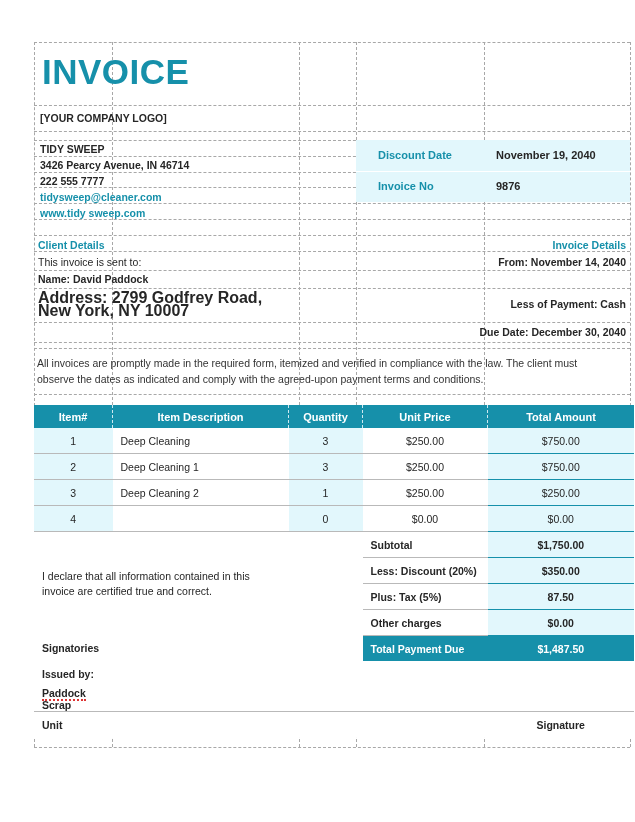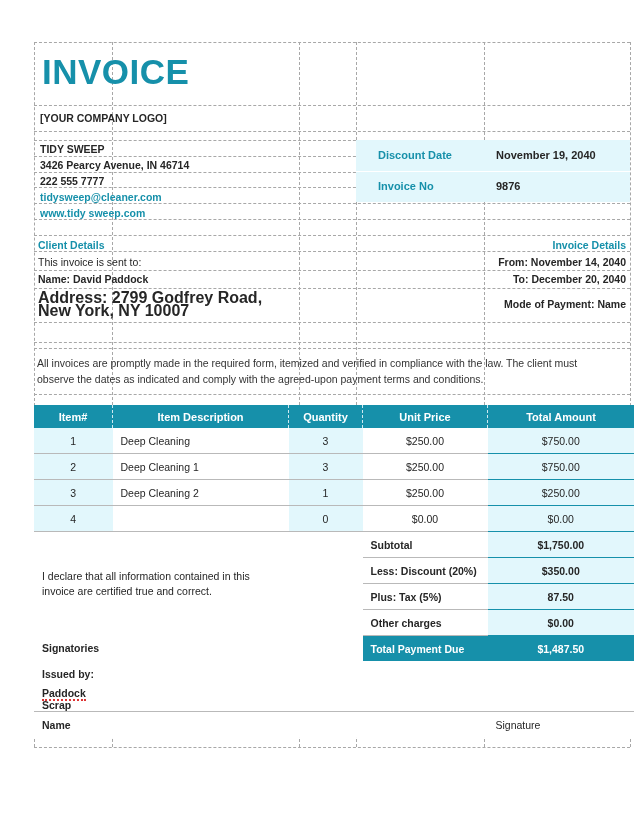--- a/index.html
+++ b/index.html
@@ -189,22 +189,22 @@
     background: #ffffff;
     border-bottom: none !important;
     padding-left: 8px;
   }
   .foot-empty {
     background: #ffffff;
     border-bottom: none !important;
   }
   .sig-rule { border-bottom: 1px solid #b9b9b9 !important; }
   .sig-word {
-    text-align: left;
-    font-weight: normal;
+    text-align: center;
+    font-weight: bold;
     background: #ffffff;
     border-bottom: none !important;
     margin-top: 29px;
   }
 
   .spell {
     border-bottom: 2px dotted #d33;
     padding-bottom: 0px;
   }
 
@@ -281,22 +281,22 @@
     </div>
   </div>
 
   <div class="txt bold teal" style="left:26px; top:239px;">Client Details</div>
   <div class="txt" style="left:26px; top:256px;">This invoice is sent to:</div>
   <div class="txt bold" style="left:26px; top:273px;">Name: David Paddock</div>
   <div class="cd-line bold" style="left:26px; top:291px; width:256px; white-space:normal;">Address: 2799 Godfrey Road, New York, NY 10007</div>
 
   <div class="txt bold teal right" style="left:358px; top:239px; width:256px;">Invoice Details</div>
   <div class="txt bold right" style="left:358px; top:256px; width:256px;">From: November 14, 2040</div>
-  <div class="txt bold right" style="left:358px; top:273px; width:256px;">To: December 20, 2040</div>
-  <div class="txt bold right" style="left:358px; top:298px; width:256px;">Mode of Payment: Name</div>
+  <div class="txt bold right" style="left:358px; top:298px; width:256px;">Less of Payment: Cash</div>
+  <div class="txt bold right" style="left:358px; top:326px; width:256px;">Due Date: December 30, 2040</div>
 
   <div id="disclaimer">All invoices are promptly made in the required form, itemized and verified in compliance with the law. The client must observe the dates as indicated and comply with the agreed-upon payment terms and conditions.</div>
 
   <table id="items">
     <thead>
       <tr>
         <th class="c-num">Item#</th>
         <th class="c-desc">Item Description</th>
         <th class="c-qty">Quantity</th>
         <th class="c-price">Unit Price</th>
@@ -380,21 +380,21 @@
 
       <tr>
         <td class="foot-label sig-rule"><span class="spell">Paddock</span> <span>Scrap</span></td>
         <td class="foot-empty sig-rule"></td>
         <td class="foot-empty sig-rule"></td>
         <td class="foot-empty sig-rule"></td>
         <td class="foot-empty sig-rule"></td>
       </tr>
 
       <tr>
-        <td class="foot-label">Name</td>
+        <td class="foot-label">Unit</td>
         <td class="foot-empty"></td>
         <td class="foot-empty"></td>
         <td class="foot-empty"></td>
         <td class="sig-word">Signature</td>
       </tr>
     </tbody>
   </table>
 
 </div>
 

